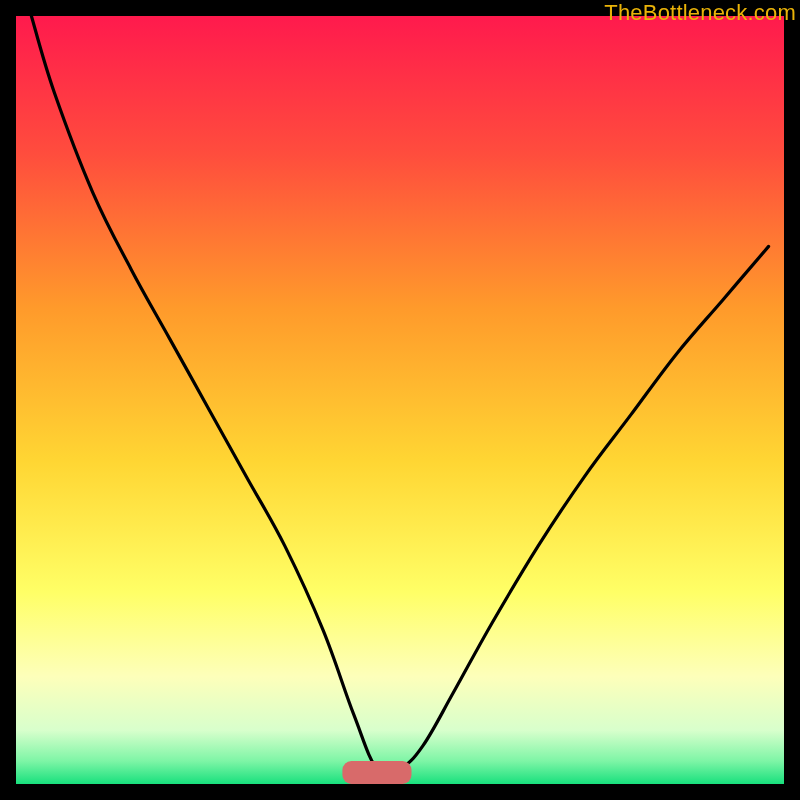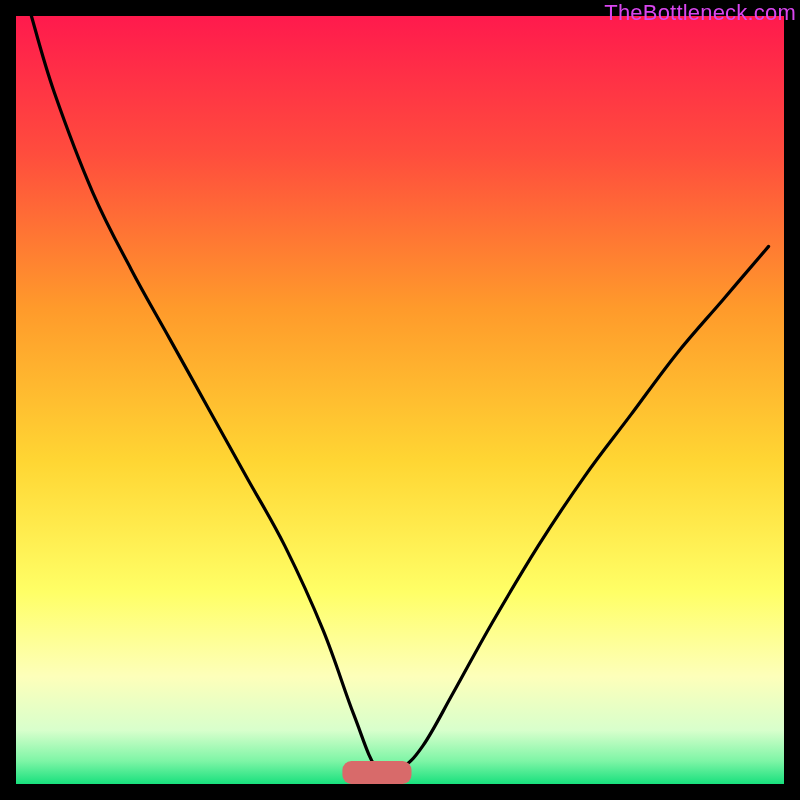--- a/index.html
+++ b/index.html
@@ -23,21 +23,21 @@
     position: absolute;
     left: 0;
     top: 0;
     width: 768px;
     height: 768px;
   }
   .watermark {
     position: absolute;
     top: 0px;
     right: 4px;
-    color: #d946ef;
+    color: #eab308;
     font-size: 22px;
     letter-spacing: 0.2px;
     font-weight: 500;
     z-index: 30;
   }
   svg { display: block; }
 </style>
 </head>
 <body>
 

